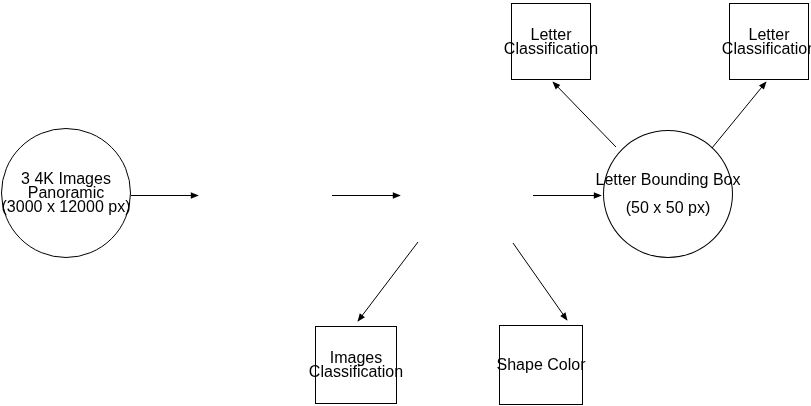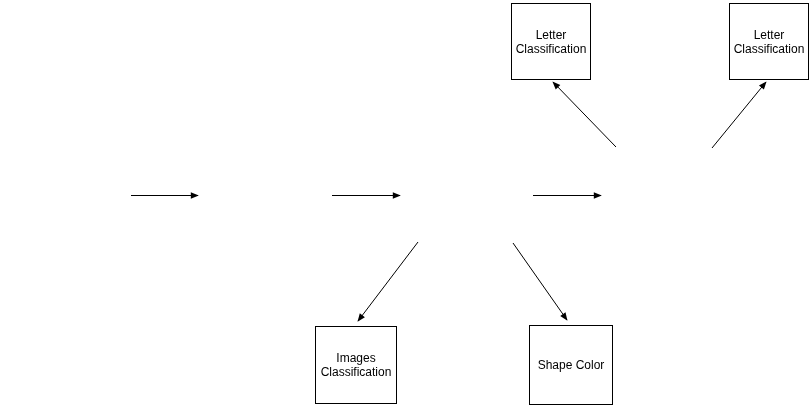--- a/index.html
+++ b/index.html
@@ -21,35 +21,35 @@
     position: absolute;
     box-sizing: border-box;
     border: 1px solid #000000;
     background: #ffffff;
   }
   .node.circle { border-radius: 50%; }
   .node .label {
     position: absolute;
     left: 50%; top: 50%;
     transform: translate(-50%, -50%);
-    font-size: 12px;
+    font-size: 16px;
     line-height: 14px;
     text-align: center;
     white-space: pre;
     color: #000000;
   }
   
   #n-panoramic          { left: 1px;   top: 128px; width: 130px; height: 130px; }
   #n-rois               { left: 200px; top: 130px; width: 132px; height: 128px; }
   #n-shape-bbox         { left: 402px; top: 131px; width: 131px; height: 129px; }
   #n-letter-bbox        { left: 603px; top: 130px; width: 130px; height: 128px; }
   #n-letter-class-left  { left: 511px; top: 3px;   width: 80px;  height: 77px;  }
   #n-letter-class-right { left: 729px; top: 3px;   width: 80px;  height: 77px;  }
   #n-shape-class        { left: 315px; top: 326px; width: 82px;  height: 78px;  }
-  #n-shape-color        { left: 529px; top: 325px; width: 84px;  height: 80px;  }
+  #n-shape-color        { left: 499px; top: 325px; width: 84px;  height: 80px;  }
 </style>
 </head>
 <body>
 
 <div class="canvas">
 
   <svg class="edges-layer" width="811" height="406" viewBox="0 0 811 406" xmlns="http://www.w3.org/2000/svg">
     <defs>
       <marker id="arrowhead" viewBox="0 0 10 10" refX="9" refY="5" markerWidth="10" markerHeight="8" orient="auto">
         <path d="M0,1 L10,5 L0,9 Z" fill="#000000"></path>
@@ -57,23 +57,33 @@
     </defs>
     <line x1="131" y1="195.5" x2="198" y2="195.5" stroke="#000000" stroke-width="1" marker-end="url(#arrowhead)"></line>
     <line x1="332" y1="195.5" x2="400" y2="195.5" stroke="#000000" stroke-width="1" marker-end="url(#arrowhead)"></line>
     <line x1="533" y1="195.5" x2="601" y2="195.5" stroke="#000000" stroke-width="1" marker-end="url(#arrowhead)"></line>
     <line x1="418" y1="242" x2="358" y2="321" stroke="#000000" stroke-width="1" marker-end="url(#arrowhead)"></line>
     <line x1="513" y1="243" x2="567" y2="320" stroke="#000000" stroke-width="1" marker-end="url(#arrowhead)"></line>
     <line x1="616" y1="147" x2="553" y2="82" stroke="#000000" stroke-width="1" marker-end="url(#arrowhead)"></line>
     <line x1="712" y1="148" x2="766" y2="82" stroke="#000000" stroke-width="1" marker-end="url(#arrowhead)"></line>
   </svg>
 
+  <div class="node circle" id="n-panoramic">
+    <span class="label">3 4K Images
+Panoramic
+(3000 x 12000 px)</span>
+  </div>
 
 
 
+  <div class="node circle" id="n-letter-bbox">
+    <span class="label">Letter Bounding Box
+
+(50 x 50 px)</span>
+  </div>
 
   <div class="node rect" id="n-letter-class-left">
     <span class="label">Letter
 Classification</span>
   </div>
 
   <div class="node rect" id="n-letter-class-right">
     <span class="label">Letter
 Classification</span>
   </div>

